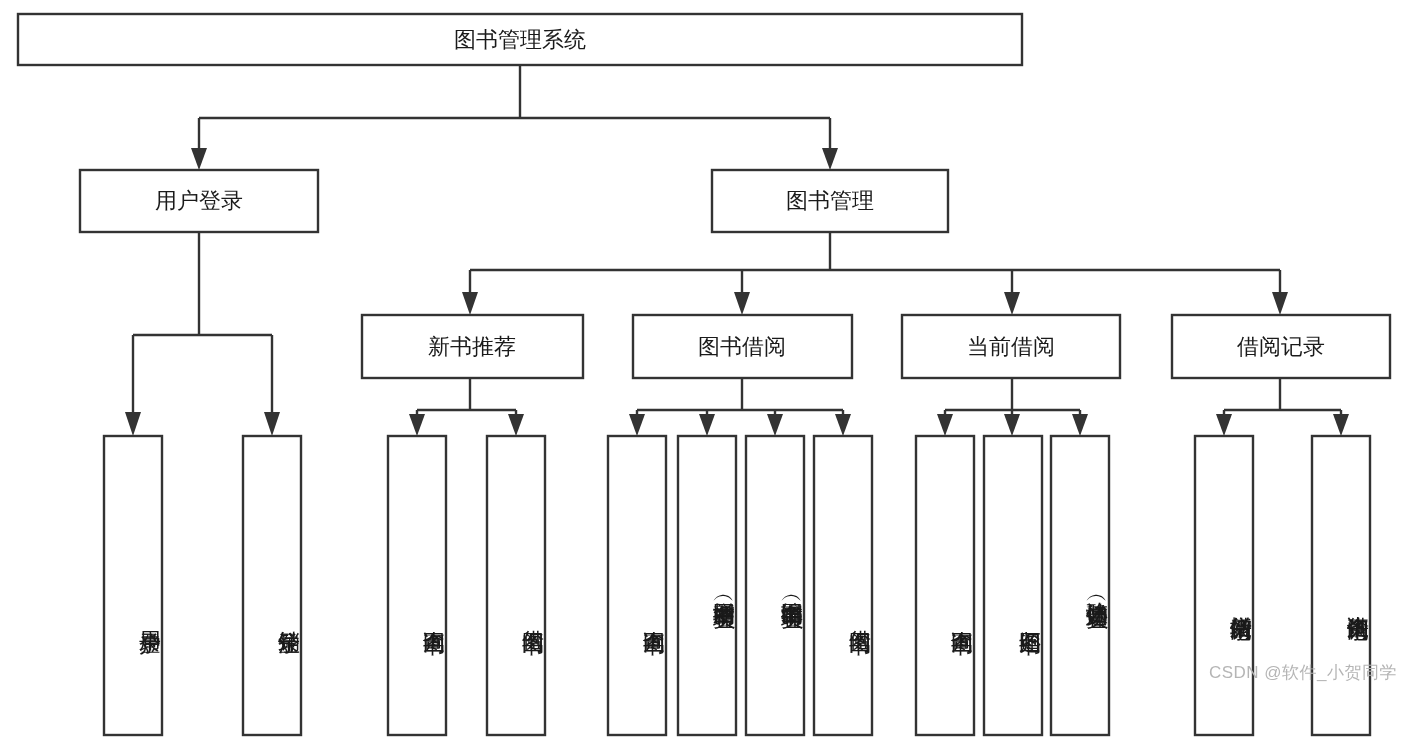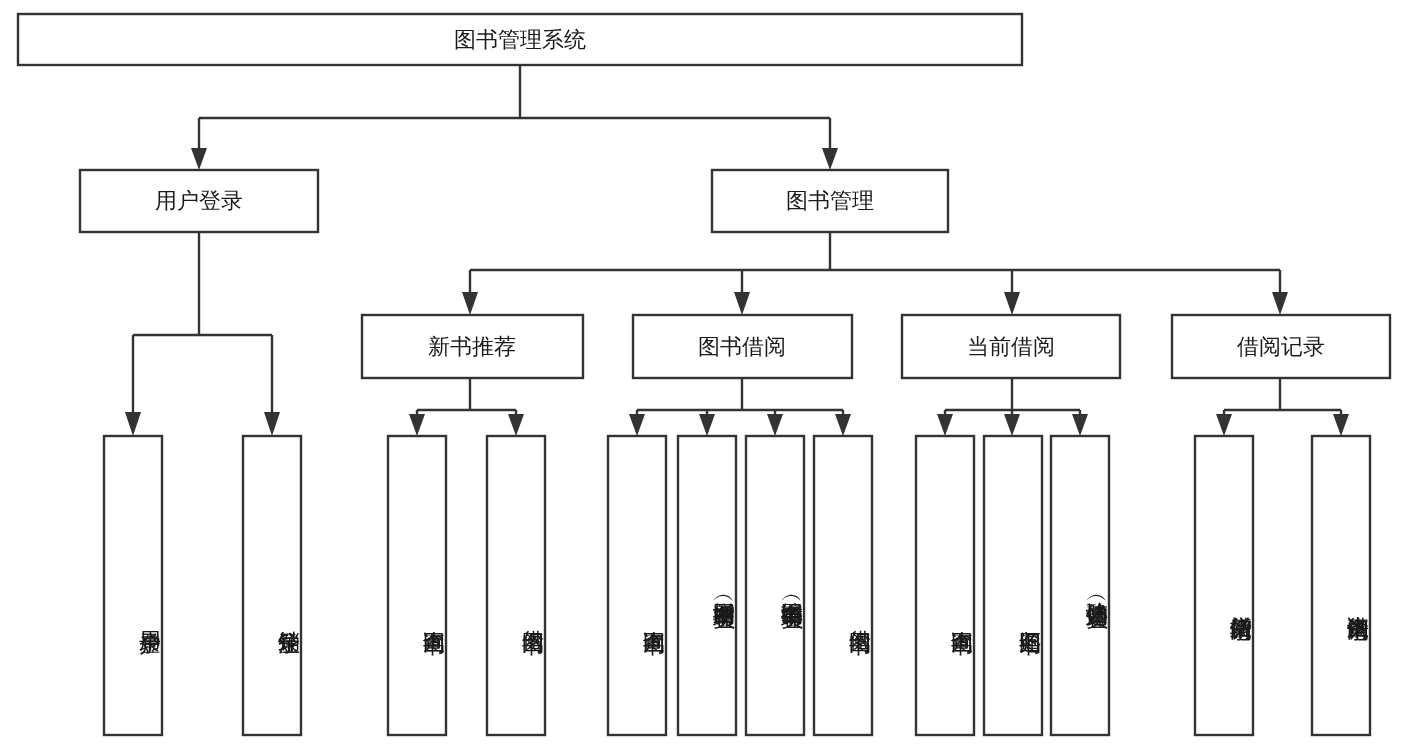--- a/index.html
+++ b/index.html
@@ -218,14 +218,15 @@
   <div class="node-label-v" style="left:746px; top:444px; width:58px; height:288px;">编辑图书（管理员）</div>
   <div class="node-label-v" style="left:814px; top:500px; width:58px; height:230px;">借阅图书</div>
 
   <div class="node-label-v" style="left:916px; top:500px; width:58px; height:230px;">查询图书</div>
   <div class="node-label-v" style="left:984px; top:500px; width:58px; height:230px;">归还图书</div>
   <div class="node-label-v" style="left:1051px; top:444px; width:58px; height:288px;">确认归还（管理员）</div>
 
   <div class="node-label-v" style="left:1195px; top:470px; width:58px; height:262px;">新增借阅记录</div>
   <div class="node-label-v" style="left:1312px; top:470px; width:58px; height:262px;">查询借阅记录</div>
 
+  <div class="watermark">CSDN @软件_小贺同学</div>
 
 </div>
 
 </body></html>

